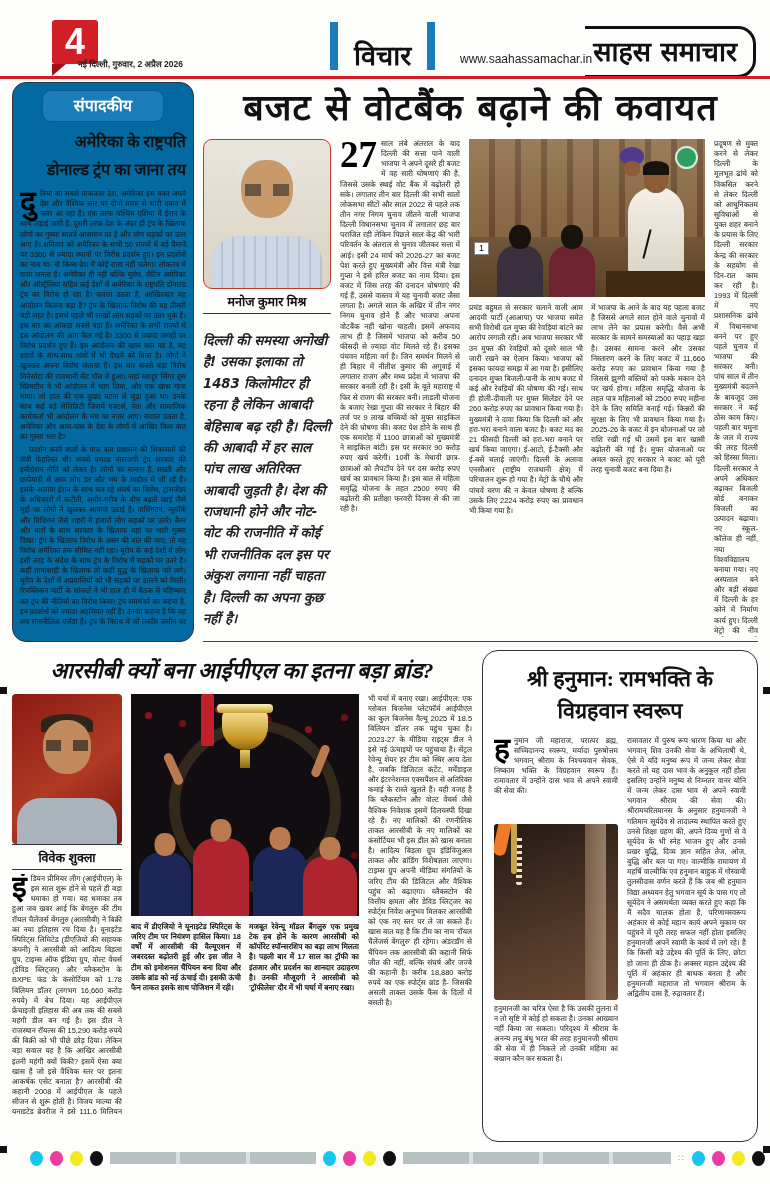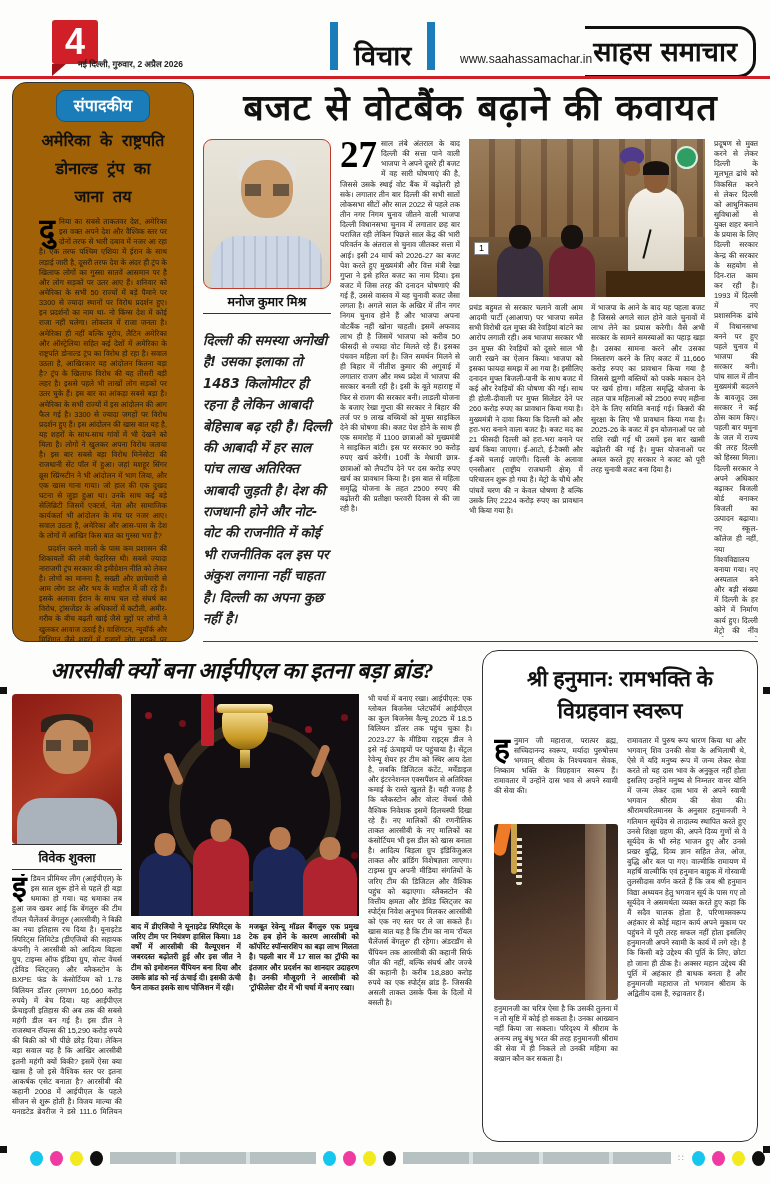--- a/index.html
+++ b/index.html
@@ -22,24 +22,24 @@
   .redrule{position:absolute;left:0;top:76px;width:770px;height:3px;background:#d01f26;}
   
   .bodytext{font-size:7.4px;line-height:1.37;text-align:justify;color:#151515;}
   .bodytext p{margin:0 0 2px;text-indent:9px;}
   .bodytext p.first{text-indent:0;}
   .dropcap{float:left;font-weight:bold;color:#000;margin:1px 4px 0 0;line-height:.82;}
   .dc-num{font-size:37px;font-family:"Liberation Serif",serif;}
   .dc-letter{font-size:30px;}
   
   .row1{position:absolute;left:12px;top:82px;width:746px;height:560px;display:flex;gap:9px;}
-  .ed-box{width:182px;border:1.5px solid #333;border-radius:14px;padding:7px 26px;overflow:hidden;box-sizing:border-box;background:#a16207;}
+  .ed-box{width:182px;border:1.5px solid #333;border-radius:14px;padding:7px 7px;overflow:hidden;box-sizing:border-box;background:#0369a1;}
   .ed-label{background:#1b7cba;color:#fff;text-align:center;font-weight:bold;font-size:16px;
             border-radius:9px;width:72%;margin:0 auto 6px;padding:3px 0 5px;border:1.5px solid #0d5a8c;}
-  .ed-head{font-family:Liberation Mono, monospace;font-weight:bold;font-size:16px;text-align:center;line-height:1.75;}
+  .ed-head{font-family:Liberation Serif, serif;font-weight:bold;font-size:16px;text-align:right;line-height:1.75;}
   .ed-body{margin-top:5px;height:438px;overflow:hidden;}
   .lead{flex:1;min-width:0;}
   .lead h1{margin:0 0 8px;font-size:36px;font-weight:800;text-align:center;letter-spacing:1px;
            font-family:"DejaVu Sans",sans-serif;}
   .lead-cols{display:flex;gap:9px;height:498px;overflow:hidden;}
   .colA{width:128px;}
   .colB{width:120px;overflow:hidden;}
   .colC{width:236px;}
   .colD{flex:1;min-width:0;overflow:hidden;}
   .author-card .ph{position:relative;height:148px;border:1.5px solid #c0392b;border-radius:9px;overflow:hidden;

